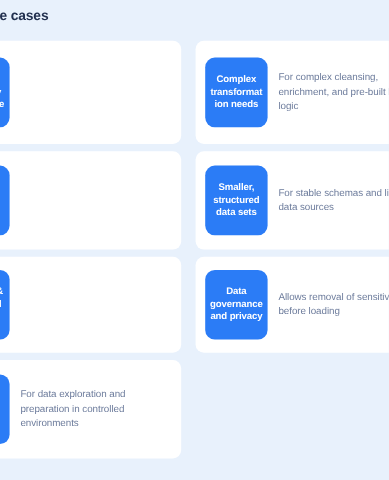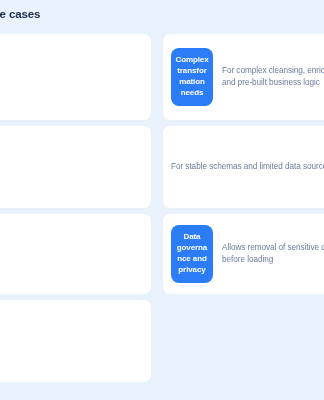--- a/index.html
+++ b/index.html
@@ -51,21 +51,21 @@
     padding: 8px 9px 8px 8px;
     box-sizing: border-box;
     gap: 9px;
   }
   .card.h1 { min-height: 86px; }
   .card.h2 { min-height: 82px; }
   .card.h3 { min-height: 80px; }
   .card.h4 { min-height: 82px; }
   .badge {
     flex: 0 0 auto;
-    width: 42px;
+    width: 52px;
     min-height: 58px;
     background: #2b7cf6;
     border-radius: 8px;
     color: #ffffff;
     font-size: 8px;
     font-weight: bold;
     line-height: 1.35;
     text-align: center;
     display: flex;
     align-items: center;
@@ -101,32 +101,34 @@
       <div class="card h2">
         <div class="badge">Less powerful target systems</div>
       </div>
 
       <div class="card h3">
         <div class="badge">Batching &amp; scheduled loads</div>
       </div>
 
       <div class="card h4">
         <div class="badge">Staging data</div>
+        <div class="desc">For data exploration and preparation in controlled environments</div>
       </div>
 
     </div>
 
     <div class="col">
 
       <div class="card h1">
         <div class="badge">Complex transformation needs</div>
         <div class="desc">For complex cleansing, enrichment, and pre-built business logic</div>
       </div>
 
       <div class="card h2">
+        <div class="badge">Smaller, structured data sets</div>
         <div class="desc">For stable schemas and limited data sources</div>
       </div>
 
       <div class="card h3">
         <div class="badge">Data governance and privacy</div>
         <div class="desc">Allows removal of sensitive data before loading</div>
       </div>
 
     </div>
 

